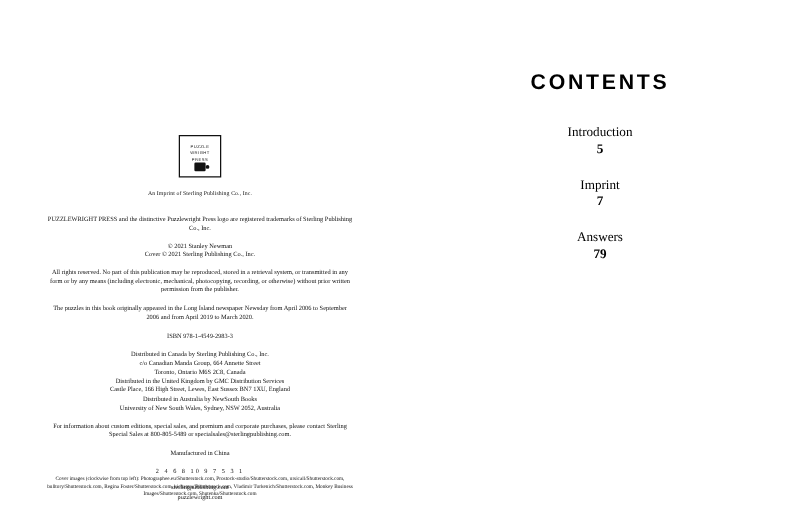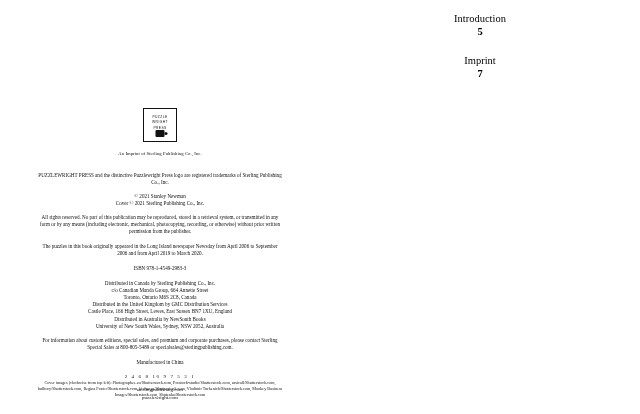--- a/index.html
+++ b/index.html
@@ -133,21 +133,21 @@
   .contents-title {
     margin-top: 56px;
     text-align: center;
     font-family: "Liberation Sans", sans-serif;
     font-weight: bold;
     font-size: 17px;
     letter-spacing: 2.2px;
     color: #000;
   }
   .toc {
-    margin-top: 12px;
+    margin-top: 24px;
     text-align: center;
   }
   .toc-entry {
     margin-bottom: 16px;
   }
   .toc-label {
     font-size: 10.5px;
     line-height: 13px;
     color: #000;
   }
@@ -195,26 +195,31 @@
       <p>Manufactured in China</p>
       <div class="numbers">2 4 6 8 10 9 7 5 3 1</div>
       <div class="weblines" style="white-space: pre-line;">sterlingpublishing.com
 puzzlewright.com</div>
     </div>
 
     <div class="credits">Cover images (clockwise from top left): Photographee.eu/Shutterstock.com, Prostock-studio/Shutterstock.com, ursicall/Shutterstock.com, bulltory/Shutterstock.com, Regina Foster/Shutterstock.com, kichanya/Shutterstock.com, Vladimir Turkenich/Shutterstock.com, Monkey Business Images/Shutterstock.com, Shutenka/Shutterstock.com</div>
   </div>
 
   <div class="page page-right">
+    <div class="contents-title">CONTENTS</div>
 
     <div class="toc">
       <div class="toc-entry">
         <div class="toc-label">Introduction</div>
         <div class="toc-page">5</div>
       </div>
       <div class="toc-entry">
         <div class="toc-label">Imprint</div>
         <div class="toc-page">7</div>
       </div>
+      <div class="toc-entry">
+        <div class="toc-label">Answers</div>
+        <div class="toc-page">79</div>
+      </div>
     </div>
   </div>
 
 </div>
 
 </body></html>

